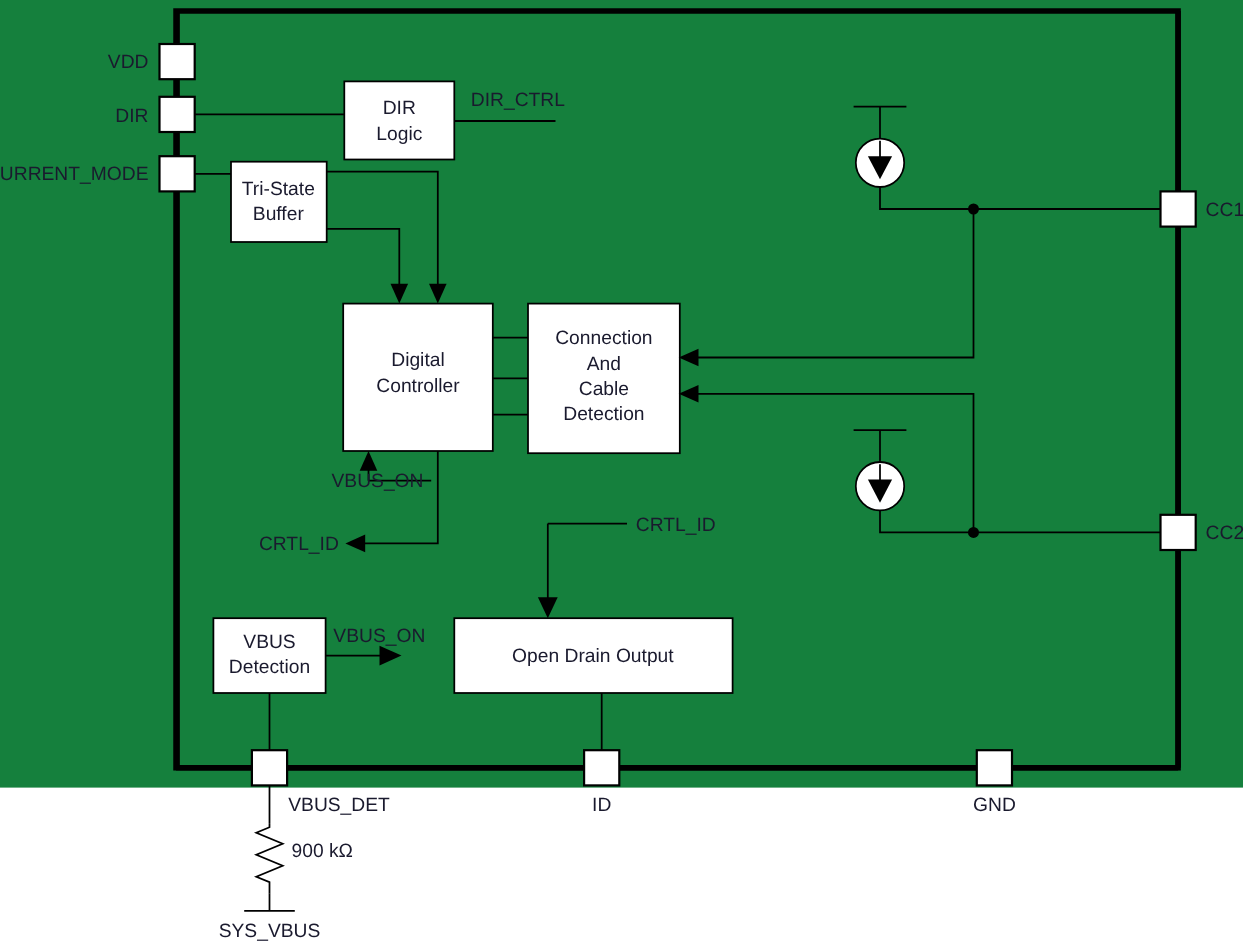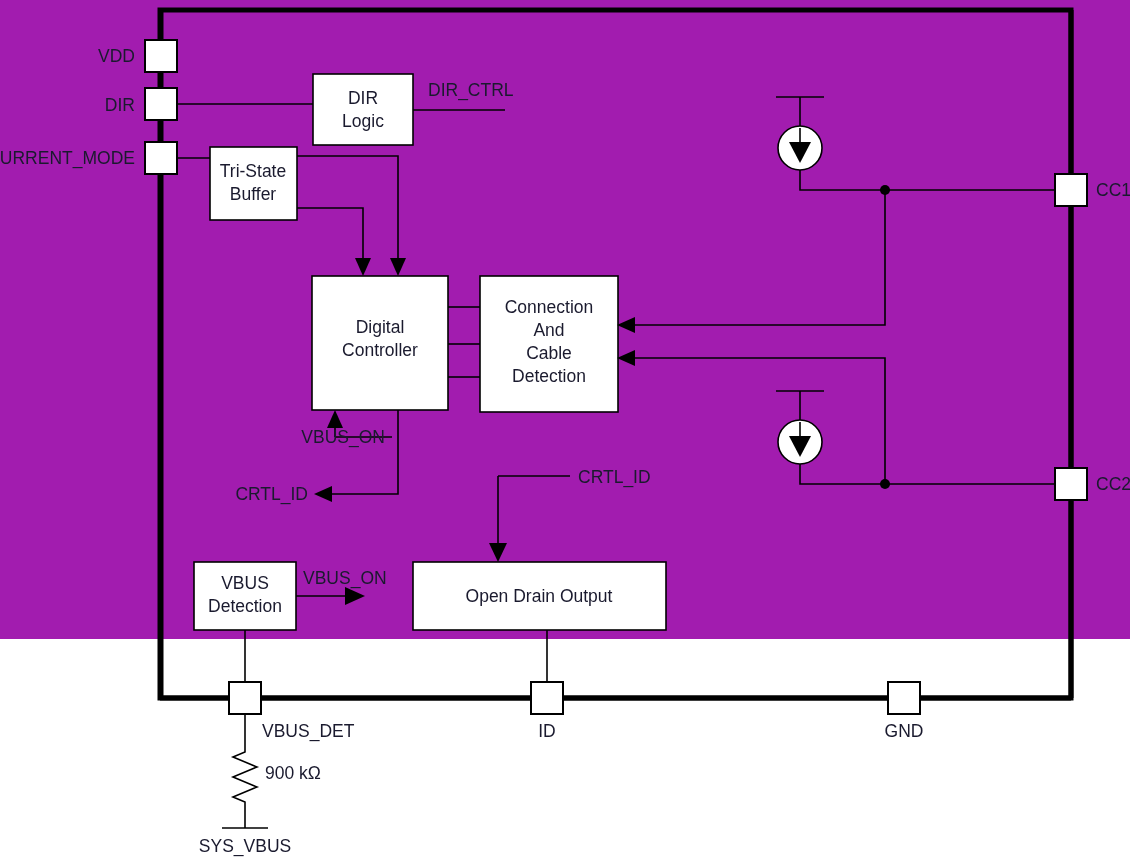--- a/index.html
+++ b/index.html
@@ -10,22 +10,22 @@
   }
   body {
     width: 1130px;
     height: 861px;
     font-family: "Liberation Sans", sans-serif;
     overflow: hidden;
   }
   #diagram-root {
     position: relative;
     width: 1130px;
-    height: 639px;
-    background: #a21caf;
+    height: 716px;
+    background: #15803d;
   }
   svg#block-diagram {
     display: block;
     width: 1130px;
     height: 861px;
   }
   .chip-border {
     fill: none;
     stroke: #000000;
     stroke-width: 5;

